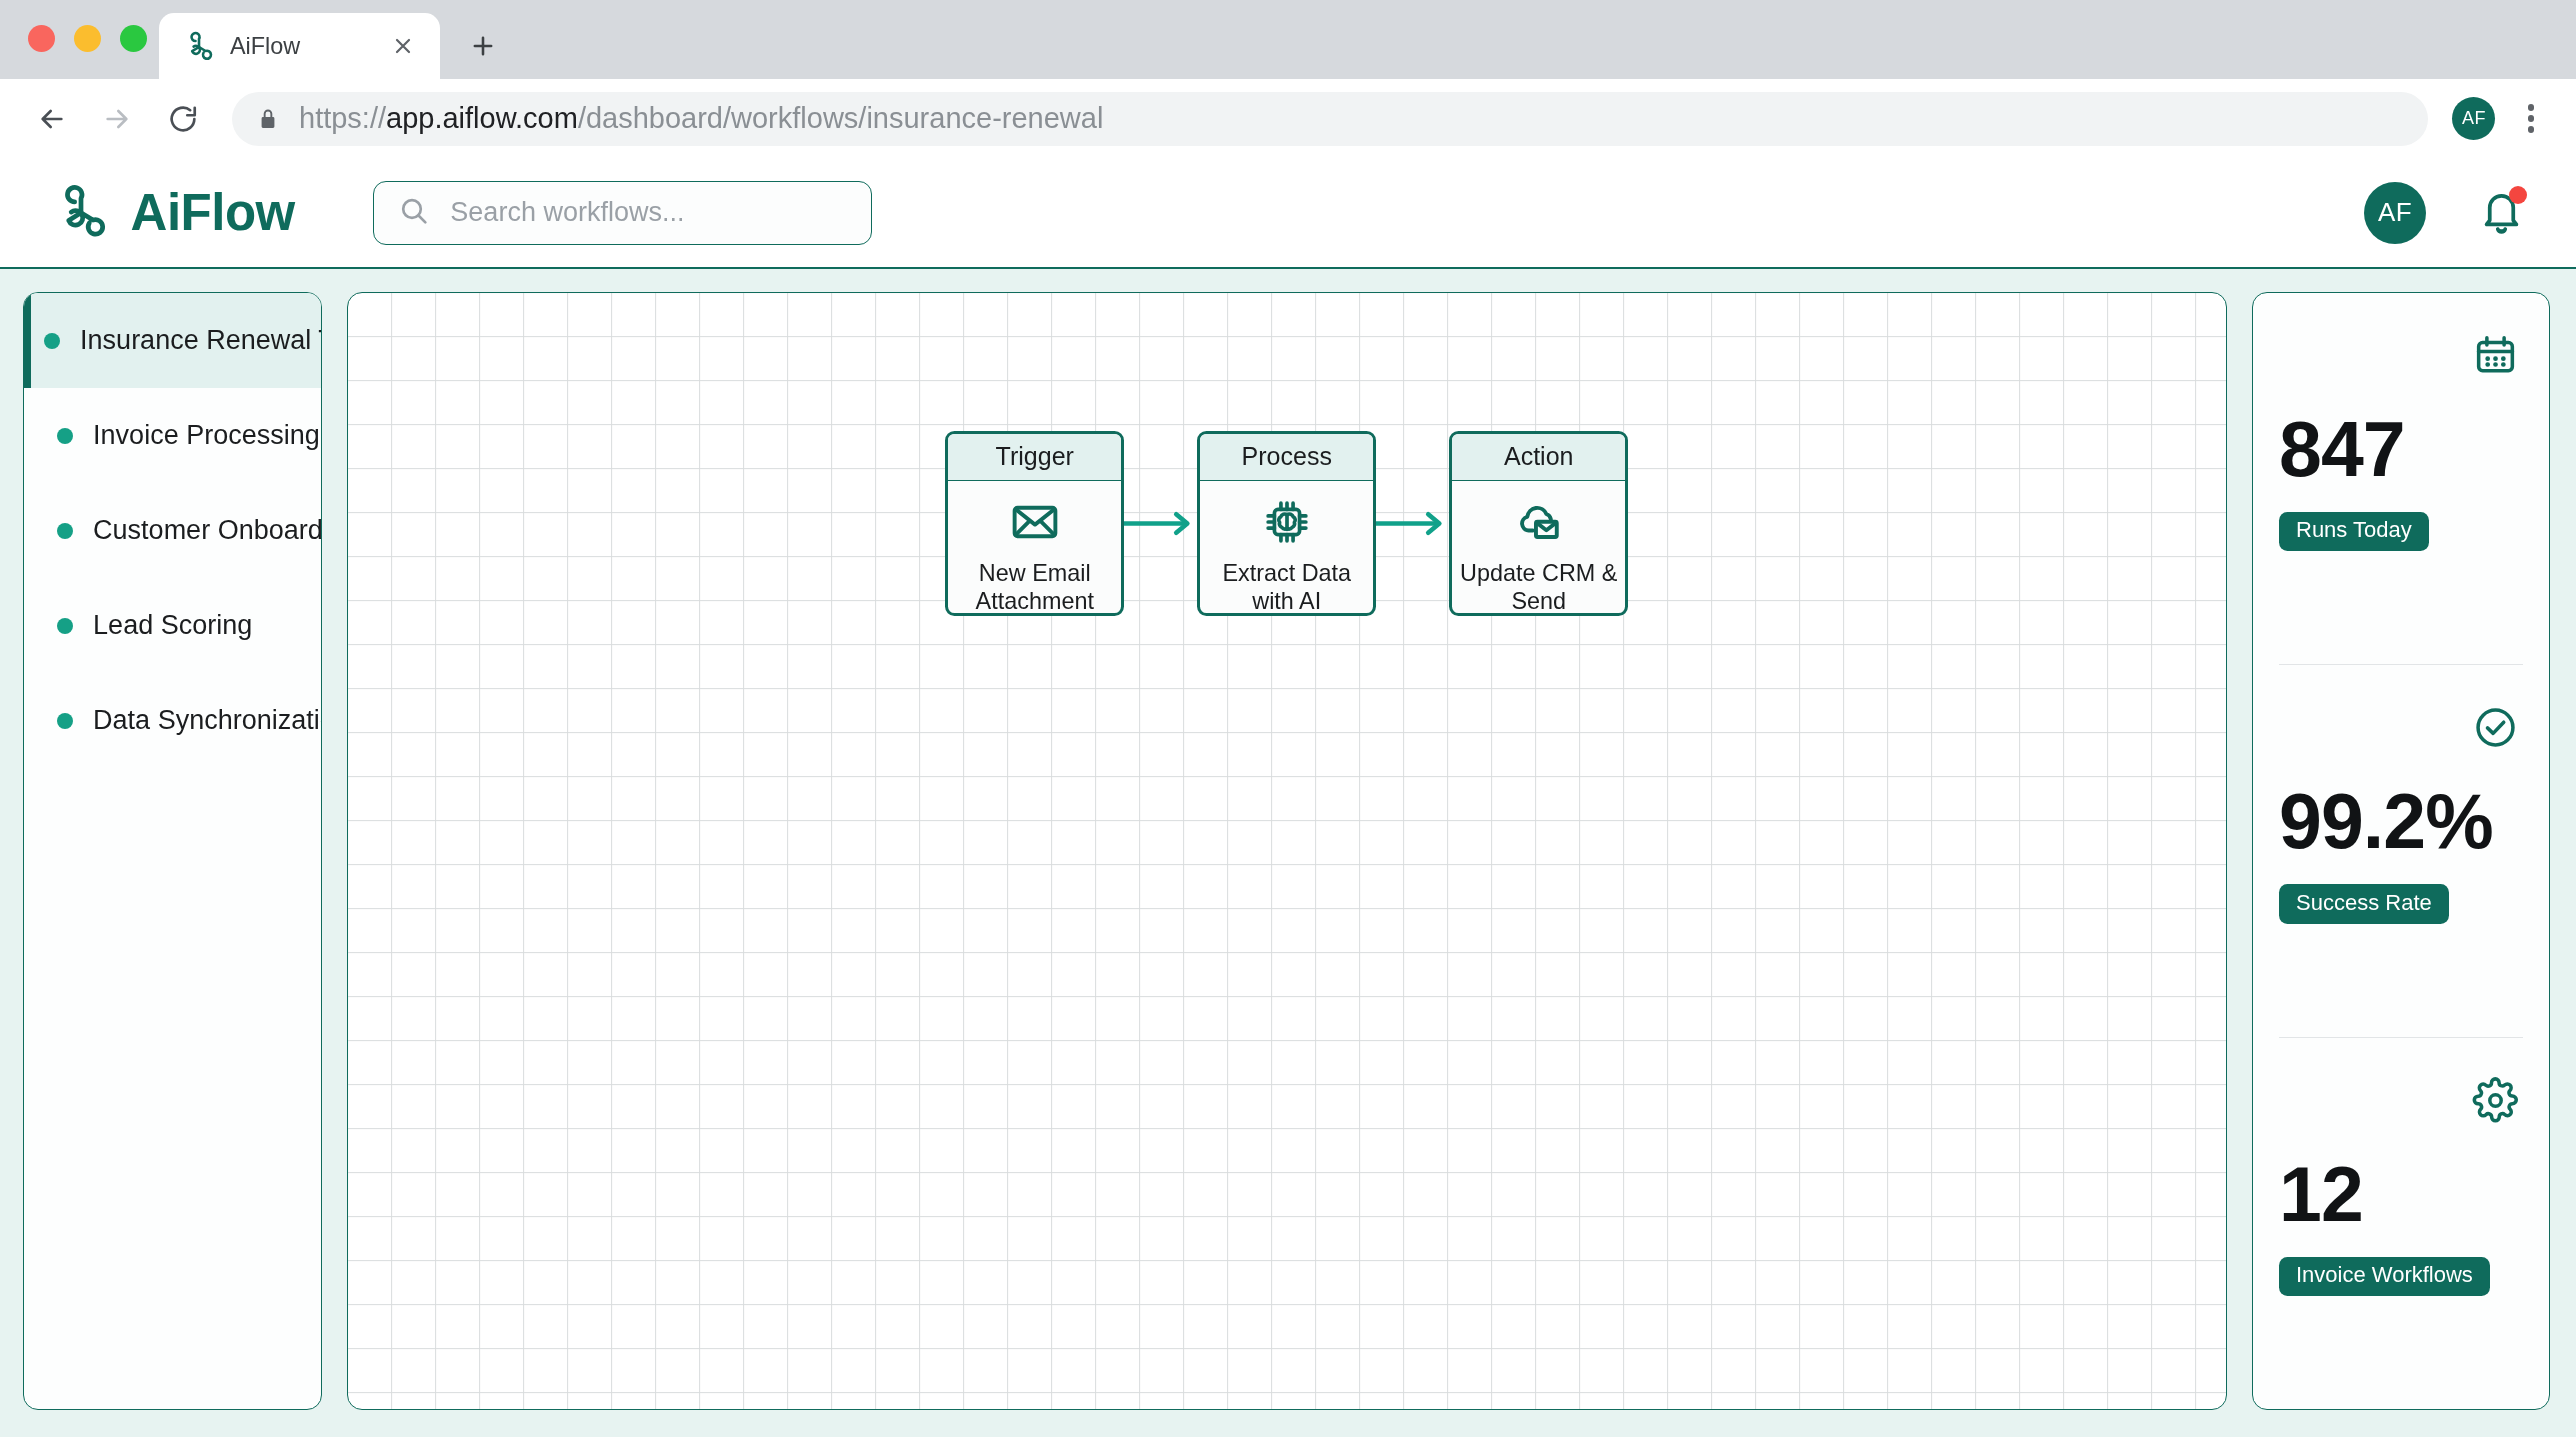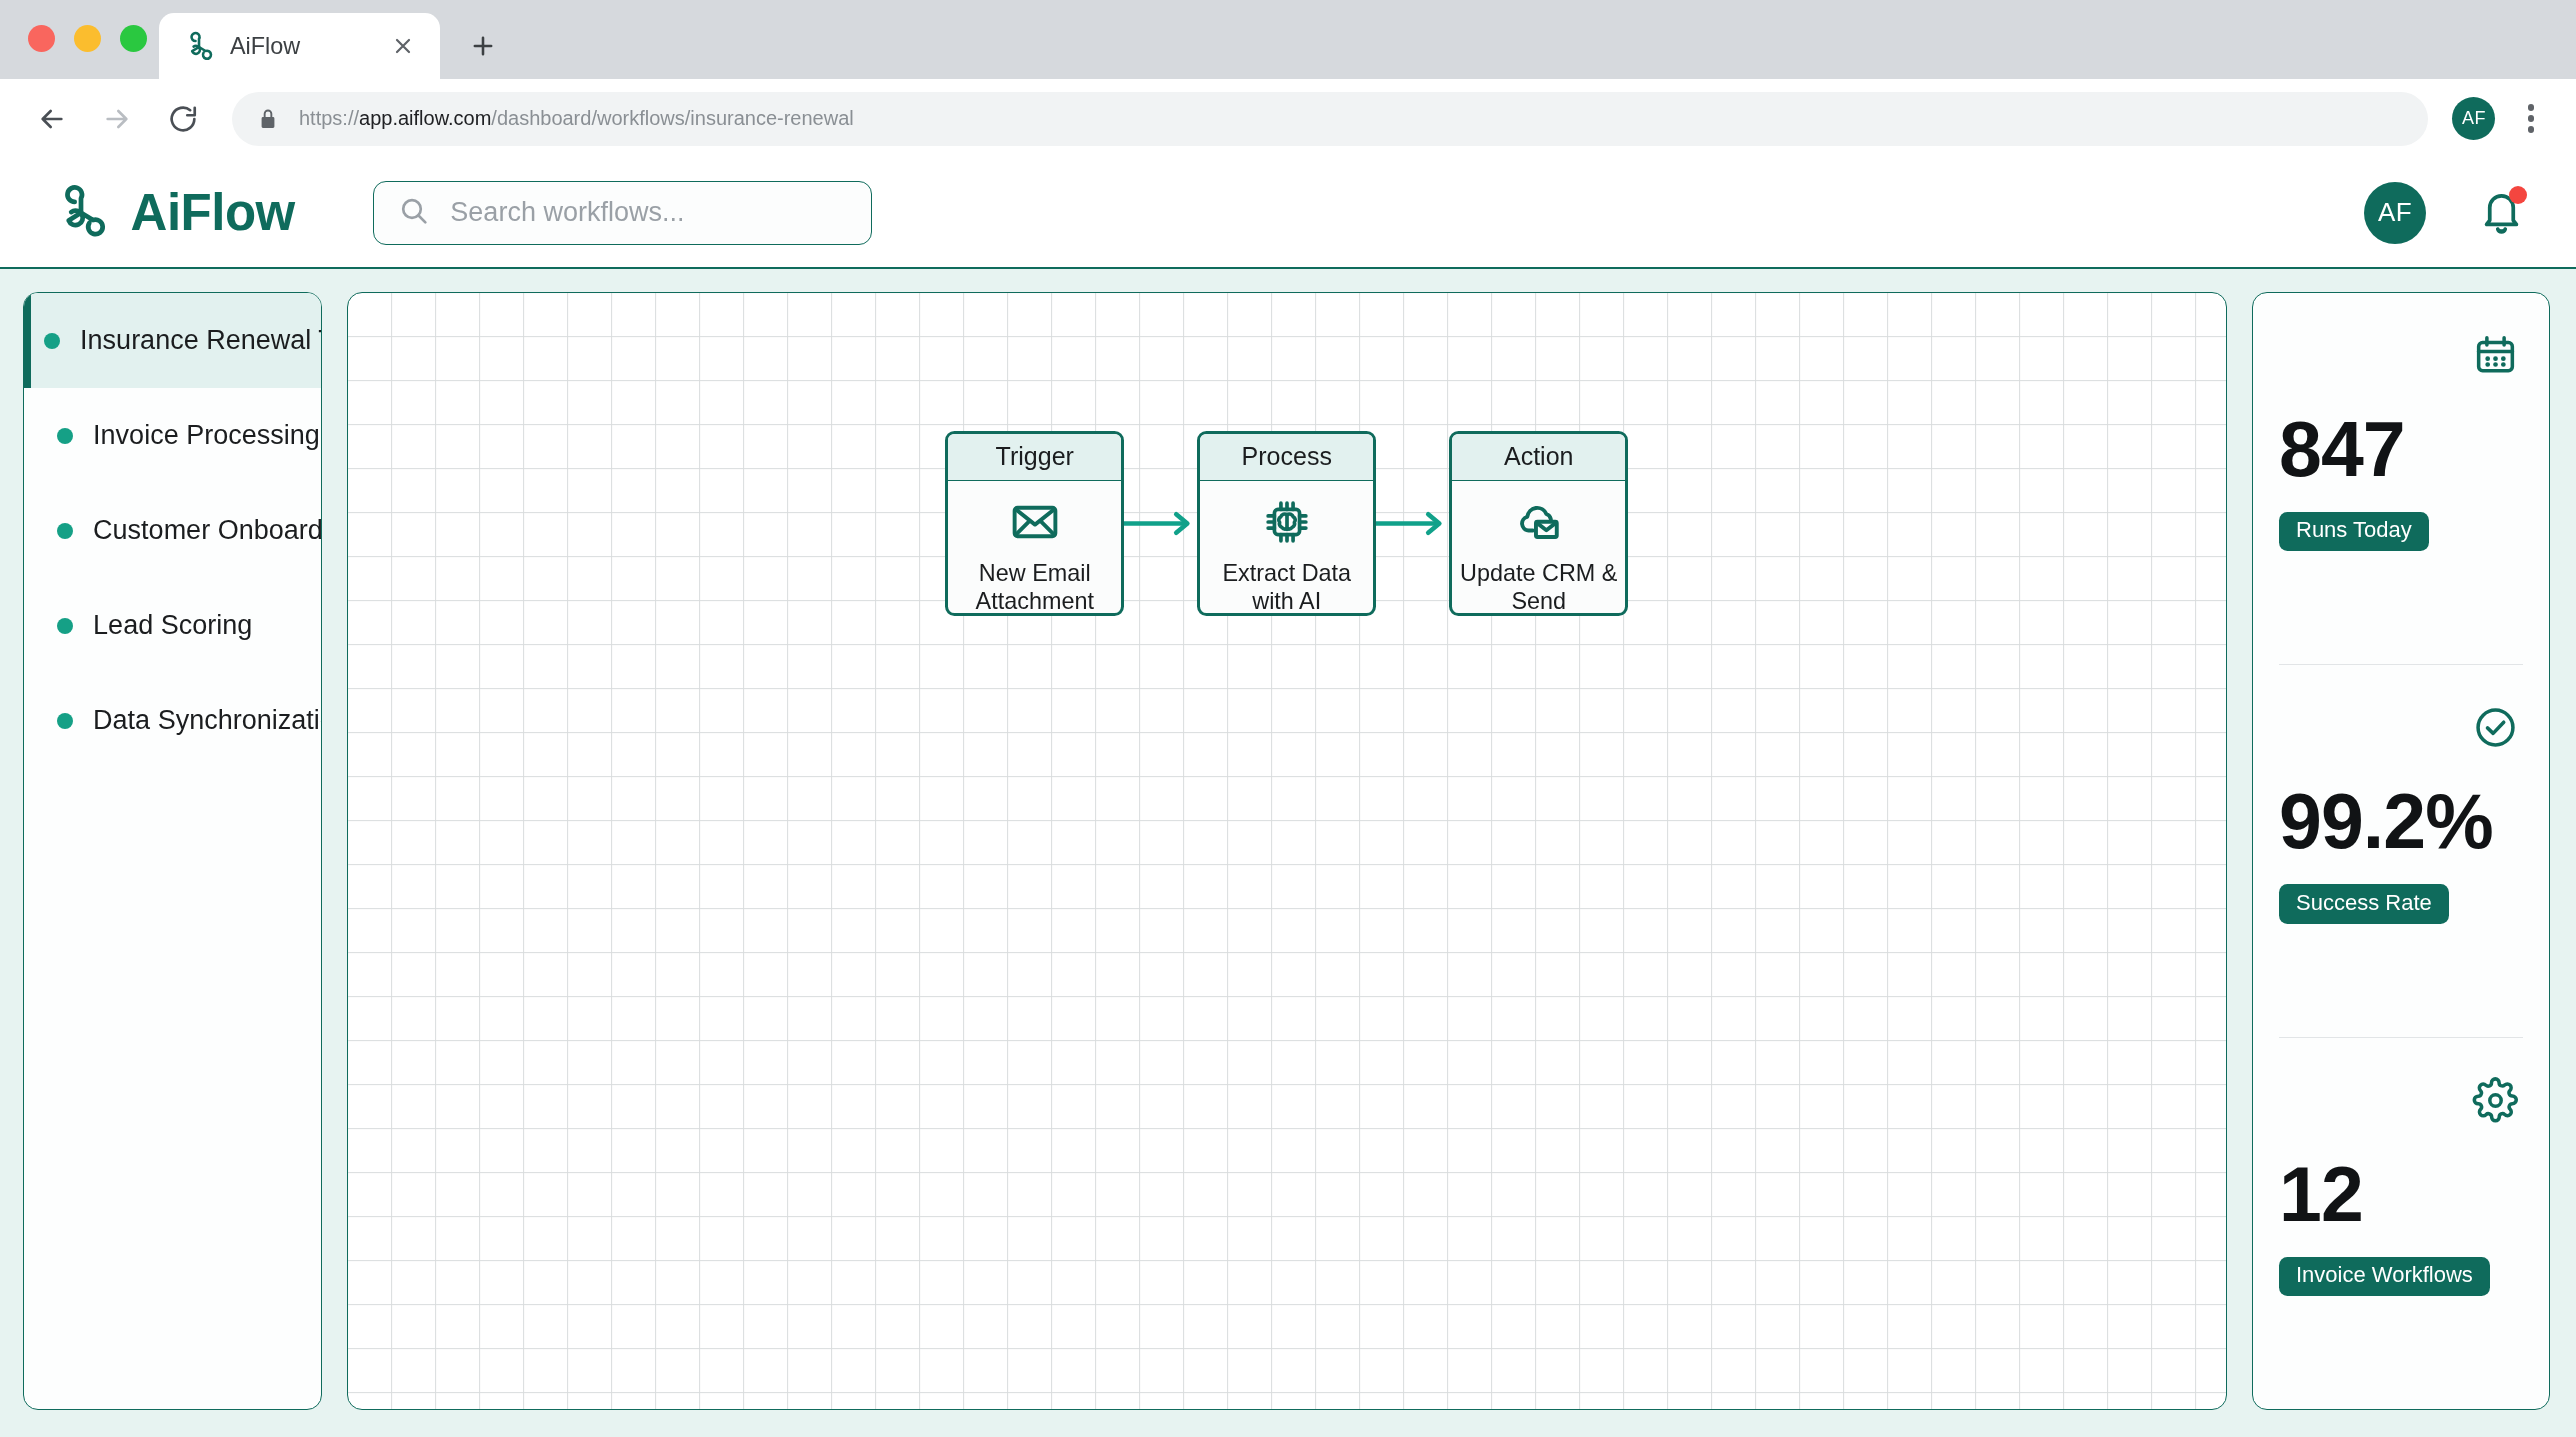--- a/index.html
+++ b/index.html
@@ -106,21 +106,21 @@
     border-radius: 27px;
     display: flex;
     align-items: center;
     padding: 0 24px;
     margin: 0 17px 0 13px;
     gap: 19px;
     min-width: 0;
   }
   .lock-icon { flex: 0 0 auto; color: #5f6368; display:flex; }
   .url-text {
-    font-size: 20px;
+    font-size: 29px;
     color: #8a8f94;
     white-space: nowrap;
     overflow: hidden;
     text-overflow: ellipsis;
   }
   .url-text b { color: #202124; font-weight: 400; }
   .profile-chip {
     width: 43px; height: 43px;
     border-radius: 50%;
     background: #0f6b5c;

